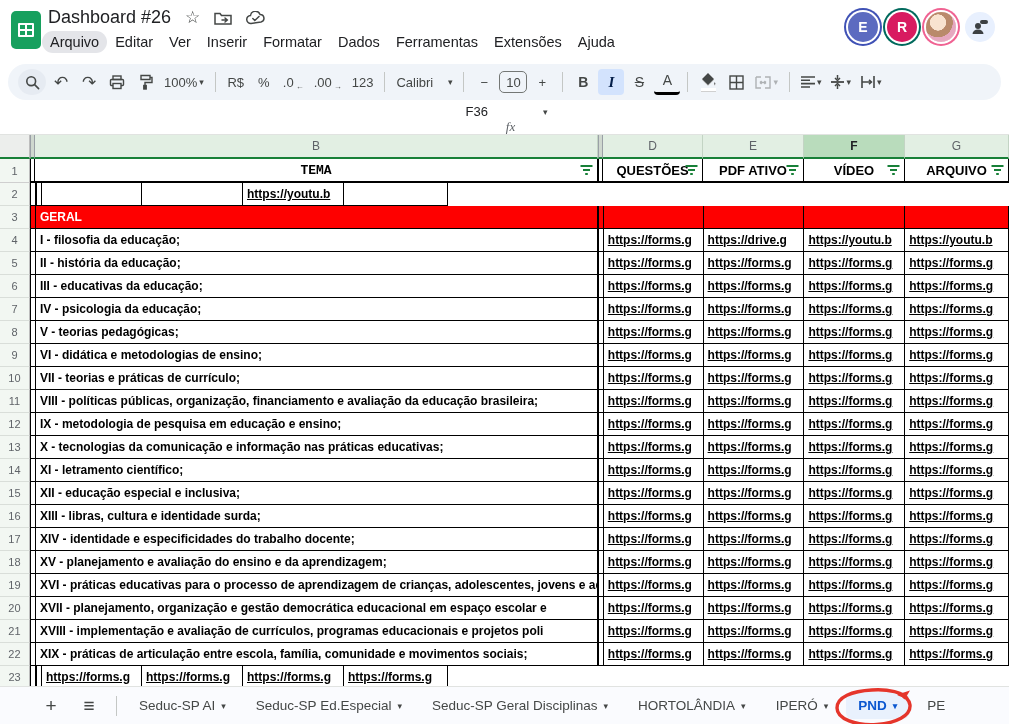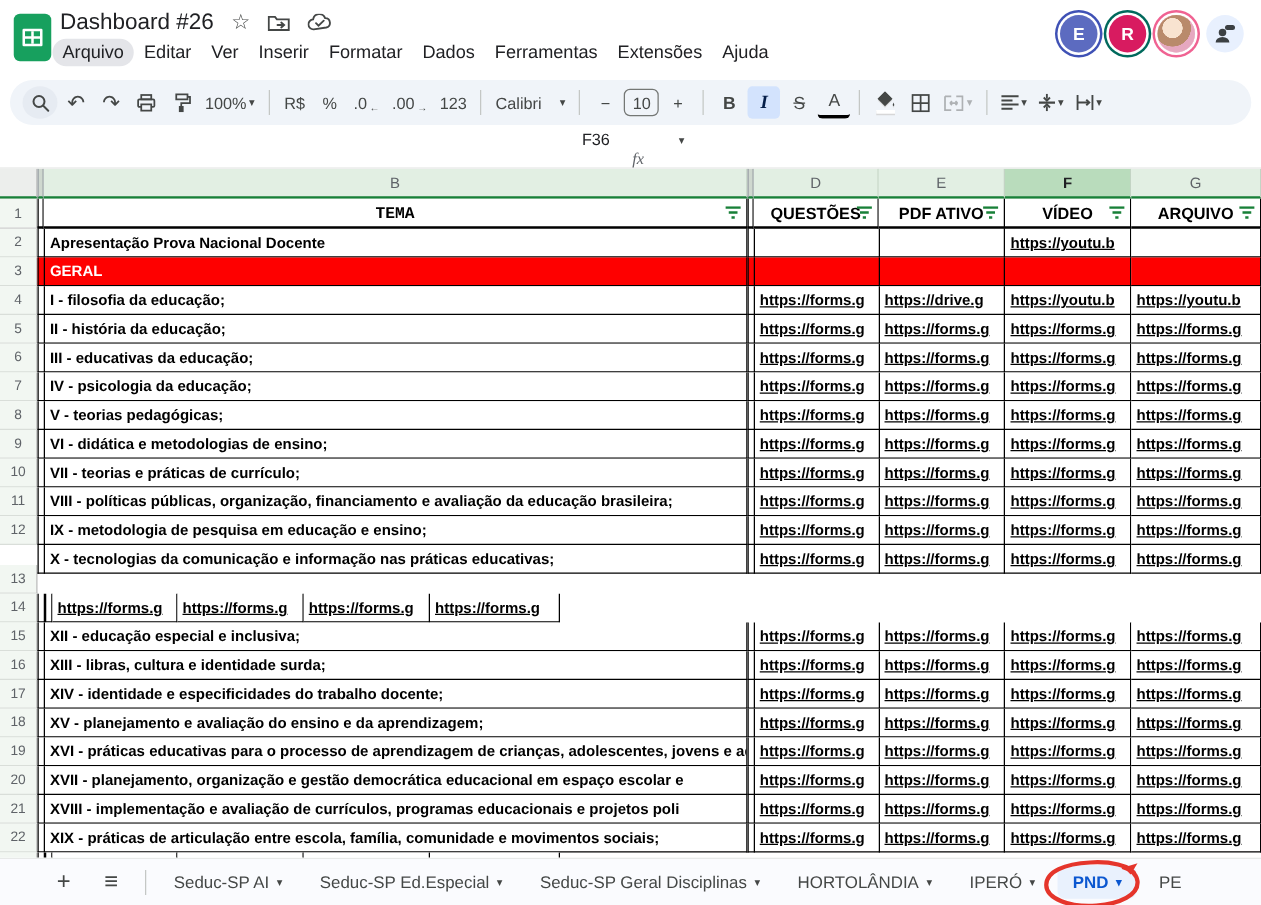--- a/index.html
+++ b/index.html
@@ -304,21 +304,20 @@
           <rect x="0.5" y="0" width="12" height="2"></rect>
           <rect x="3" y="4" width="7" height="2"></rect>
           <rect x="5.2" y="8" width="2.6" height="2"></rect>
         </svg>
       </div>
     </div>
   <div id="data-rows">
       <div class="grow datarow">
         <div class="cell gut" style="width: 30px;">2</div>
         <div class="cell hid" style="width: 5px;"></div>
-        <div class="cell " style="width: 563px;">Apresentação Prova Nacional Docente</div>
         <div class="cell hid" style="width: 5px;"></div>
         <div class="cell " style="width: 100px;"></div>
         <div class="cell " style="width: 101px;"></div>
         <div class="cell link" style="width: 101px;">https://youtu.b</div>
         <div class="cell " style="width: 104px;"></div>
       </div>
       <div class="grow datarow band">
         <div class="cell gut" style="width: 30px;">3</div>
         <div class="cell hid" style="width: 5px;"></div>
         <div class="cell " style="width: 563px;">GERAL</div>
@@ -412,32 +411,33 @@
         <div class="cell gut" style="width: 30px;">12</div>
         <div class="cell hid" style="width: 5px;"></div>
         <div class="cell " style="width: 563px;">IX - metodologia de pesquisa em educação e ensino;</div>
         <div class="cell hid" style="width: 5px;"></div>
         <div class="cell link" style="width: 100px;">https://forms.g</div>
         <div class="cell link" style="width: 101px;">https://forms.g</div>
         <div class="cell link" style="width: 101px;">https://forms.g</div>
         <div class="cell link" style="width: 104px;">https://forms.g</div>
       </div>
       <div class="grow datarow">
-        <div class="cell gut" style="width: 30px; margin-top: 16px;">13</div>
+        <div class="cell gut" style="width: 30px;">13</div>
         <div class="cell hid" style="width: 5px;"></div>
         <div class="cell " style="width: 563px;">X - tecnologias da comunicação e informação nas práticas educativas;</div>
         <div class="cell hid" style="width: 5px;"></div>
         <div class="cell link" style="width: 100px;">https://forms.g</div>
         <div class="cell link" style="width: 101px;">https://forms.g</div>
         <div class="cell link" style="width: 101px;">https://forms.g</div>
         <div class="cell link" style="width: 104px;">https://forms.g</div>
       </div>
       <div class="grow datarow">
         <div class="cell gut" style="width: 30px;">14</div>
         <div class="cell hid" style="width: 5px;"></div>
+        <div class="cell " style="width: 563px;">XI - letramento científico;</div>
         <div class="cell hid" style="width: 5px;"></div>
         <div class="cell link" style="width: 100px;">https://forms.g</div>
         <div class="cell link" style="width: 101px;">https://forms.g</div>
         <div class="cell link" style="width: 101px;">https://forms.g</div>
         <div class="cell link" style="width: 104px;">https://forms.g</div>
       </div>
       <div class="grow datarow">
         <div class="cell gut" style="width: 30px;">15</div>
         <div class="cell hid" style="width: 5px;"></div>
         <div class="cell " style="width: 563px;">XII - educação especial e inclusiva;</div>

